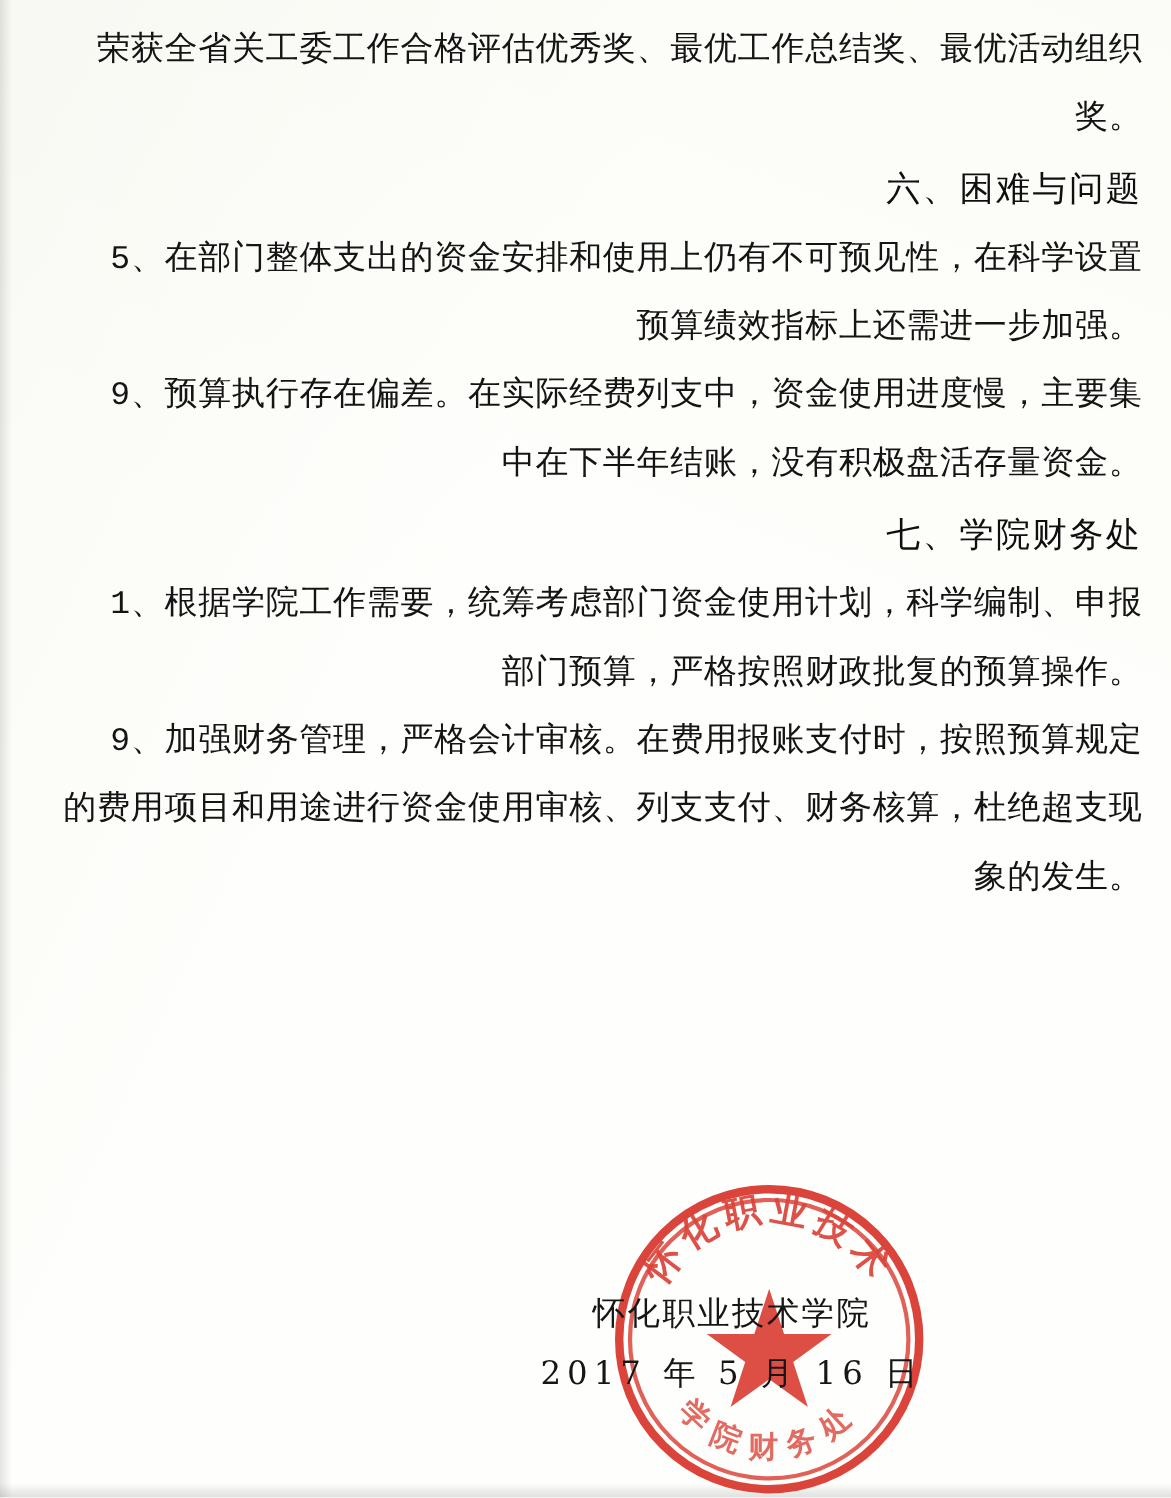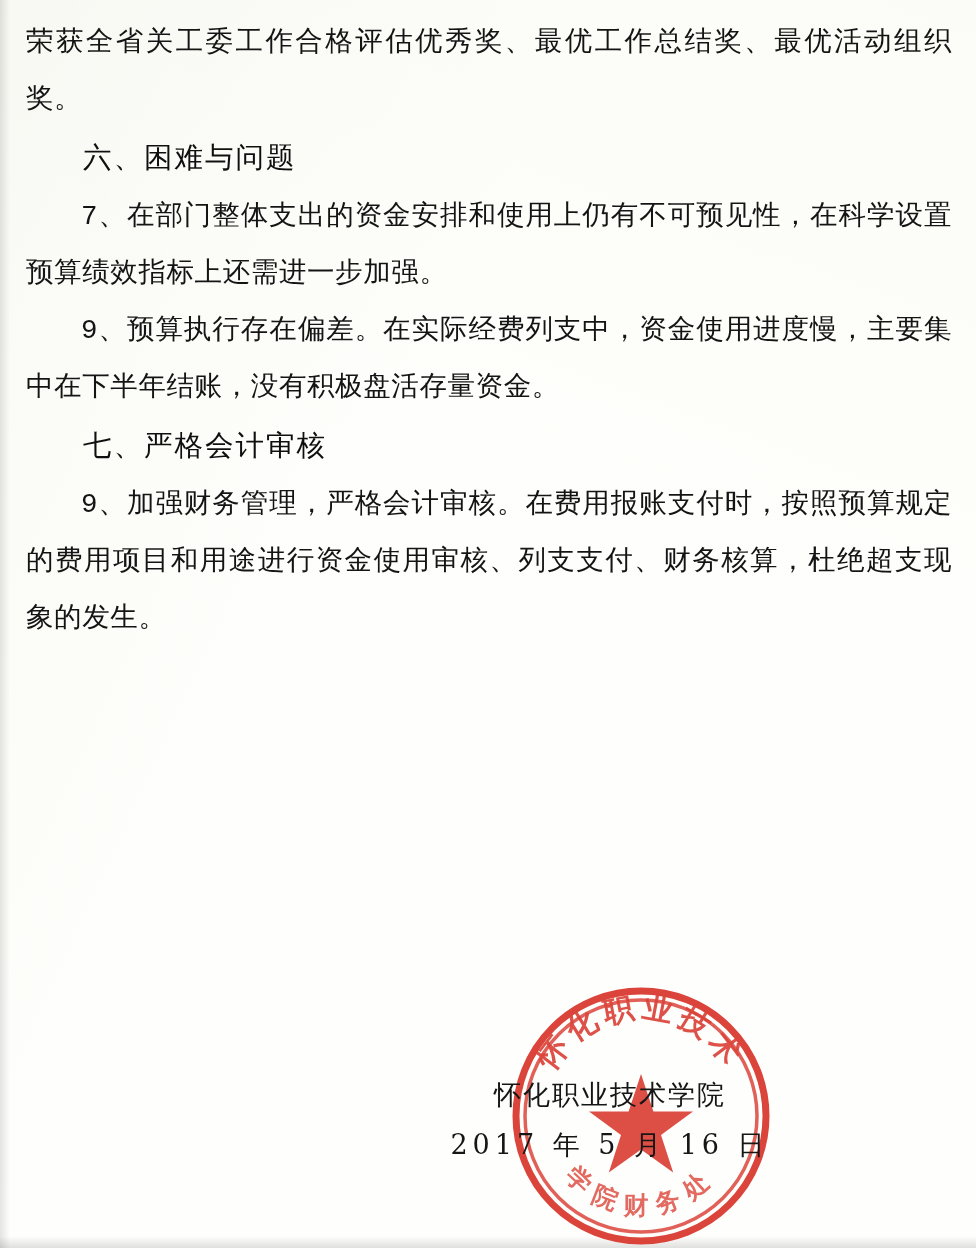--- a/index.html
+++ b/index.html
@@ -40,20 +40,21 @@
   }
   .content {
     position: relative;
     padding: 14px 24px 0 26px;
   }
   p.body-line,
   p.para,
   h2.heading {
     margin: 0;
     font-weight: normal;
+    text-align: right;
   }
   .para {
     font-size: 27.5px;
     line-height: 57px;
     letter-spacing: 0.6px;
     text-align: justify;
     text-justify: inter-character;
     color: #141414;
     font-family: Liberation Mono, monospace;
   }
@@ -112,26 +113,27 @@
   <div class="edge-left"></div>
   <div class="edge-bottom"></div>
 
   <div class="content">
 
     <p class="para">荣获全省关工委工作合格评估优秀奖、最优工作总结奖、最优活动组织奖。</p>
 
     <h2 class="heading">六、困难与问题</h2>
 
 
-    <p class="para indent">7、在部门整体支出的资金安排和使用上仍有不可预见性，在科学设置预算绩效指标上还需进一步加强。</p>
+    <p class="para indent">5、在部门整体支出的资金安排和使用上仍有不可预见性，在科学设置预算绩效指标上还需进一步加强。</p>
 
     <p class="para indent">9、预算执行存在偏差。在实际经费列支中，资金使用进度慢，主要集中在下半年结账，没有积极盘活存量资金。</p>
 
-    <h2 class="heading">七、严格会计审核</h2>
+    <h2 class="heading">七、学院财务处</h2>
 
+    <p class="para indent">1、根据学院工作需要，统筹考虑部门资金使用计划，科学编制、申报部门预算，严格按照财政批复的预算操作。</p>
 
     <p class="para indent">9、加强财务管理，严格会计审核。在费用报账支付时，按照预算规定的费用项目和用途进行资金使用审核、列支支付、财务核算，杜绝超支现象的发生。</p>
 
   </div>
 
   <div class="seal">
     <svg width="272" height="272" viewBox="0 0 272 272" xmlns="http://www.w3.org/2000/svg">
       <g fill="none" stroke="#d8352a" stroke-width="7">
         <circle cx="136" cy="136" r="125"></circle>
       </g>

